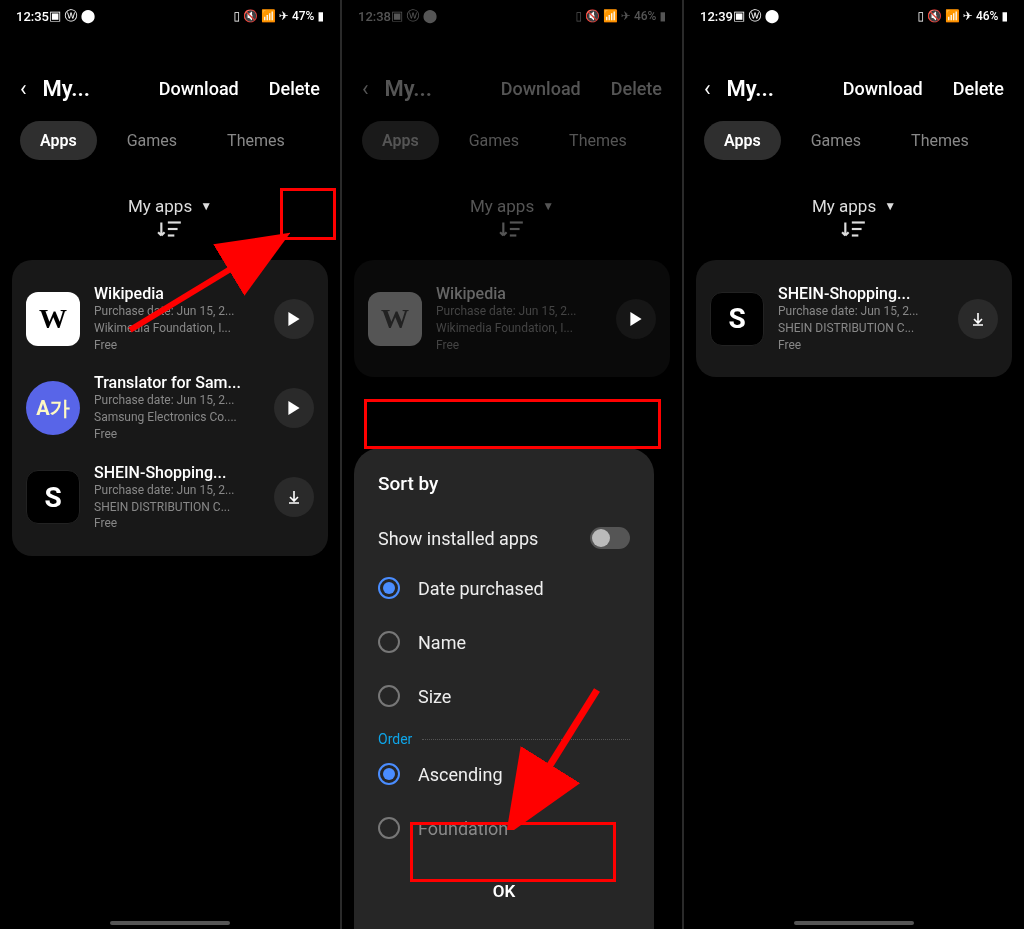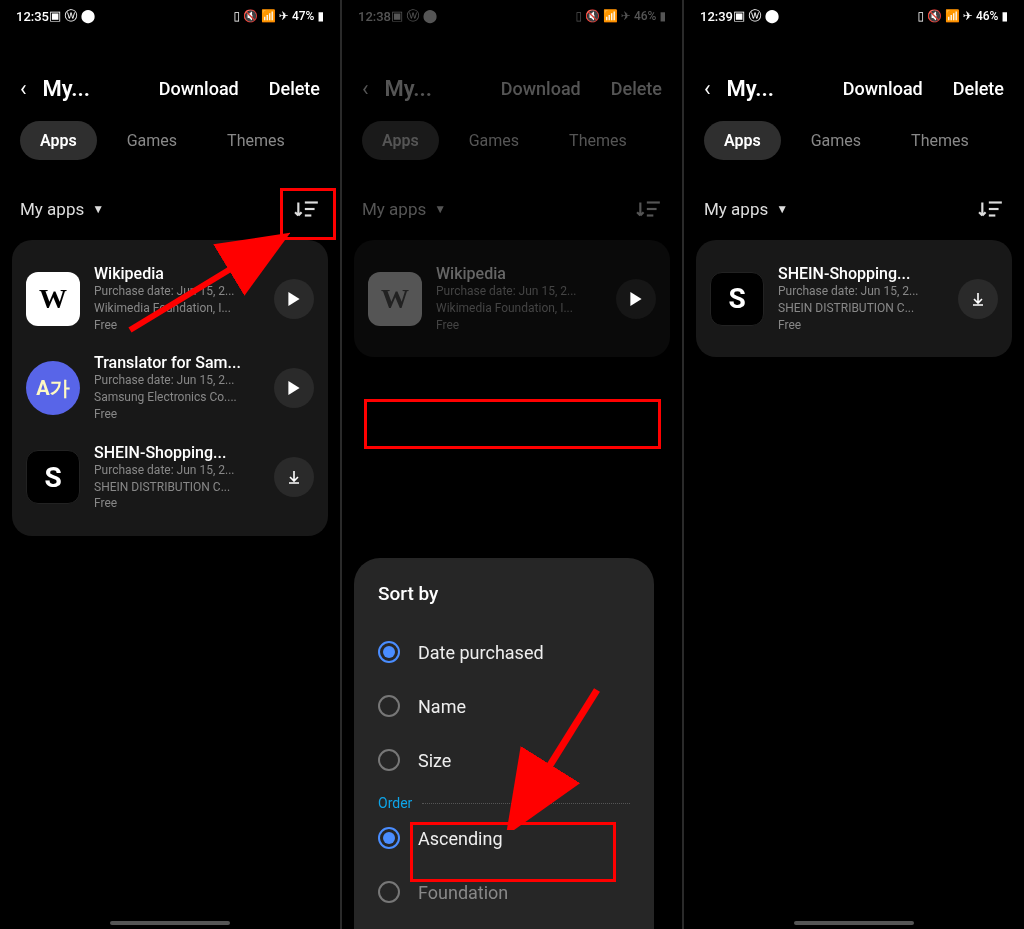--- a/index.html
+++ b/index.html
@@ -48,20 +48,21 @@
     border-radius: 22px;
     font-size: 16px;
     color: #888;
   }
   .tab.active { background: #2f2f2f; color: #fff; font-weight: 600; }
   .filter-row {
     display: flex;
     justify-content: space-between;
     align-items: center;
     padding: 20px 20px 18px 20px;
+    flex-direction: column;
   }
   .filter-label {
     color: #ddd;
     font-size: 17px;
     display: flex;
     align-items: center;
     gap: 8px;
   }
   .sort-icon { color: #ddd; width: 26px; height: 26px; }
   .app-list {
@@ -352,20 +353,24 @@
             <svg width="14" height="14" viewBox="0 0 10 10">
               <polygon points="1,0 9,5 1,10" fill="#fff"></polygon>
             </svg>
           </div>
     </div>
       </div>
   </div>
 
   <div class="sort-sheet">
     <div class="sheet-title">Sort by</div>
+    <div class="sheet-row">
+      <span class="sheet-label">Show installed apps</span>
+      <div class="toggle"></div>
+    </div>
     <div id="sort-options">
   <div class="radio-row">
     <div class="radio selected"></div>
     <span class="sheet-label">Date purchased</span>
   </div>
   <div class="radio-row">
     <div class="radio "></div>
     <span class="sheet-label">Name</span>
   </div>
   <div class="radio-row">
@@ -380,20 +385,21 @@
     <div id="order-options">
   <div class="radio-row">
     <div class="radio selected"></div>
     <span class="sheet-label" style="">Ascending</span>
   </div>
   <div class="radio-row">
     <div class="radio "></div>
     <span class="sheet-label" style="color:#888">Foundation</span>
   </div>
       </div>
+    <div class="ok-btn">OK</div>
   </div>
 
   <div class="highlight-box" style="top:399px; left:22px; width:297px; height:50px;"></div>
   <div class="highlight-box" style="top:822px; left:68px; width:206px; height:60px;"></div>
   <svg class="arrow" style="top:680px; left:160px; width:110px; height:150px;" viewBox="0 0 110 150">
     <defs>
         <marker id="ah2" markerWidth="12" markerHeight="12" refX="9" refY="5" orient="auto">
           <polygon points="0,0 12,5 0,10" fill="#ff0000"></polygon>
         </marker>
       </defs>

